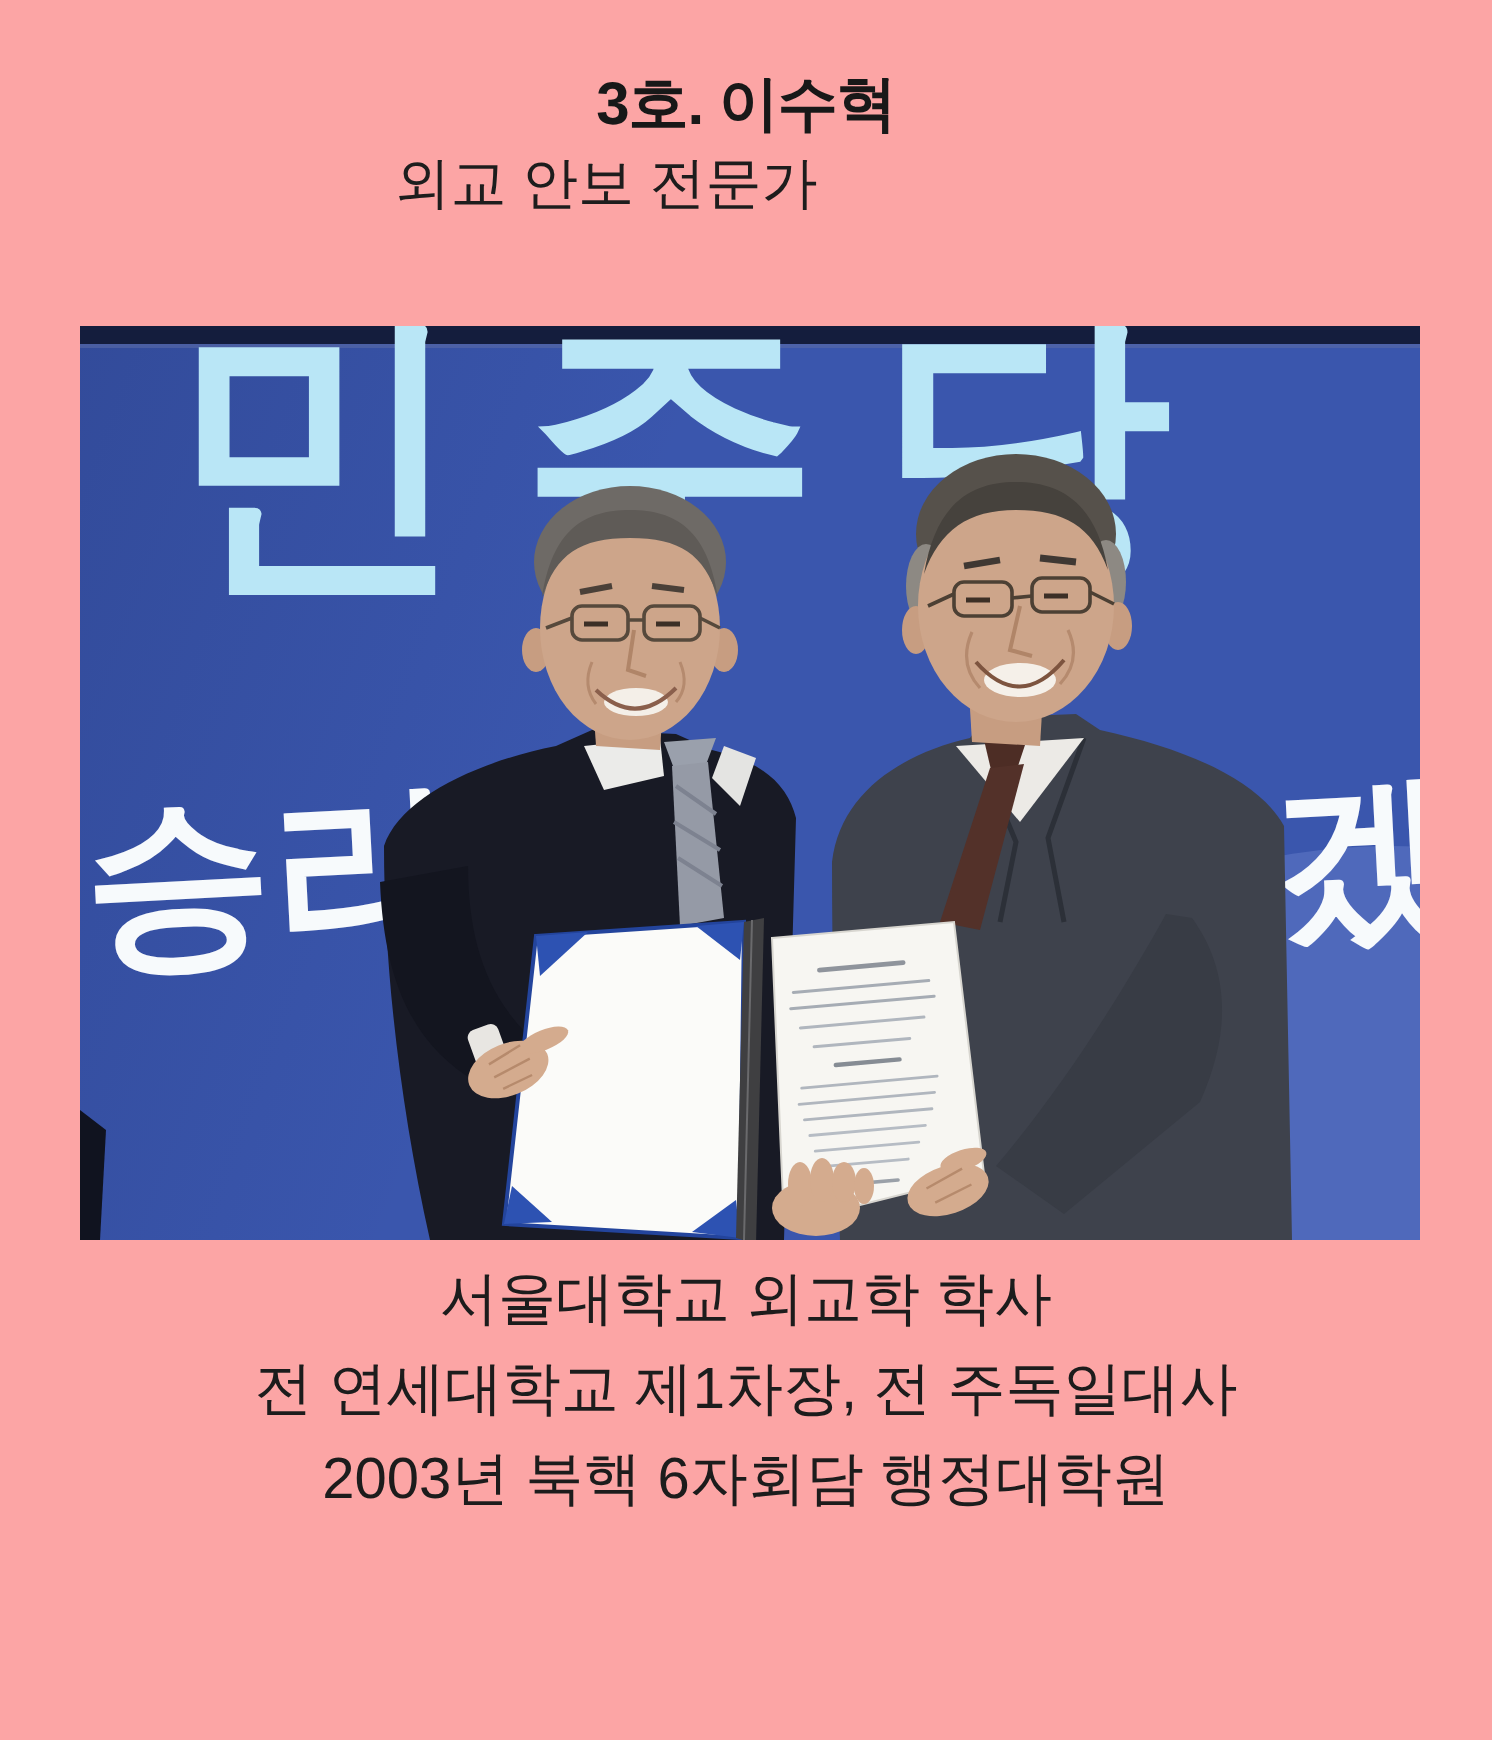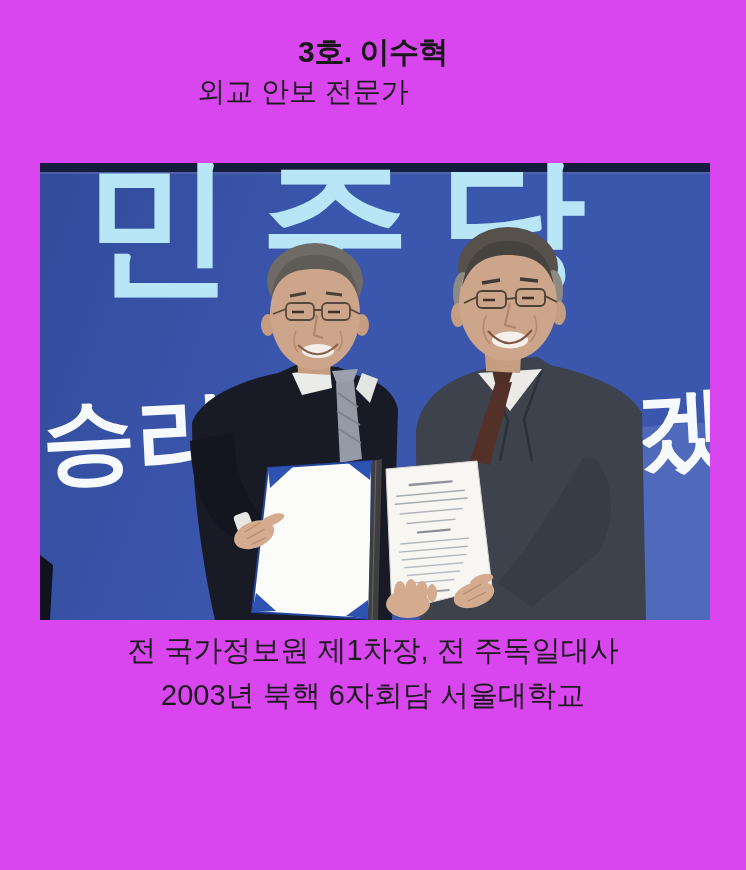--- a/index.html
+++ b/index.html
@@ -1,17 +1,17 @@
 <!DOCTYPE html>
 <html><head>
 <meta charset="utf-8">
 <style>
   html,body{margin:0;padding:0;background:#ffffff;}
   .page{
-    position:relative;width:746px;height:870px;background:#d946ef;overflow:hidden;
+    position:relative;width:746px;height:870px;background:#fca5a5;overflow:hidden;
     font-family:"Liberation Sans","DejaVu Sans",sans-serif;color:#1b1b1b;
   }
   .title{
     position:absolute;top:32px;left:0;width:746px;text-align:center;
     font-size:30px;font-weight:700;letter-spacing:-0.5px;color:#181818;
   }
   .subtitle{
     position:absolute;top:73px;left:0;width:606px;text-align:center;
     font-size:28px;font-weight:400;color:#1d1d1d;
   }
@@ -157,17 +157,18 @@
         <g transform="rotate(-18 434 432)">
           <ellipse cx="434" cy="432" rx="21" ry="12"></ellipse>
           <ellipse cx="446" cy="420" rx="12" ry="5"></ellipse>
           <path d="M424,428 L444,424 M426,436 L446,433" stroke="#b68a6c" stroke-width="1.2" fill="none"></path>
         </g>
       </g>
     </svg>
   </div>
 
   <div class="bio">
-    <div>전 국가정보원 제1차장, 전 주독일대사</div>
-    <div>2003년 북핵 6자회담 서울대학교</div>
+    <div>서울대학교 외교학 학사</div>
+    <div>전 연세대학교 제1차장, 전 주독일대사</div>
+    <div>2003년 북핵 6자회담 행정대학원</div>
   </div>
 
 </div>
 
 </body></html>

